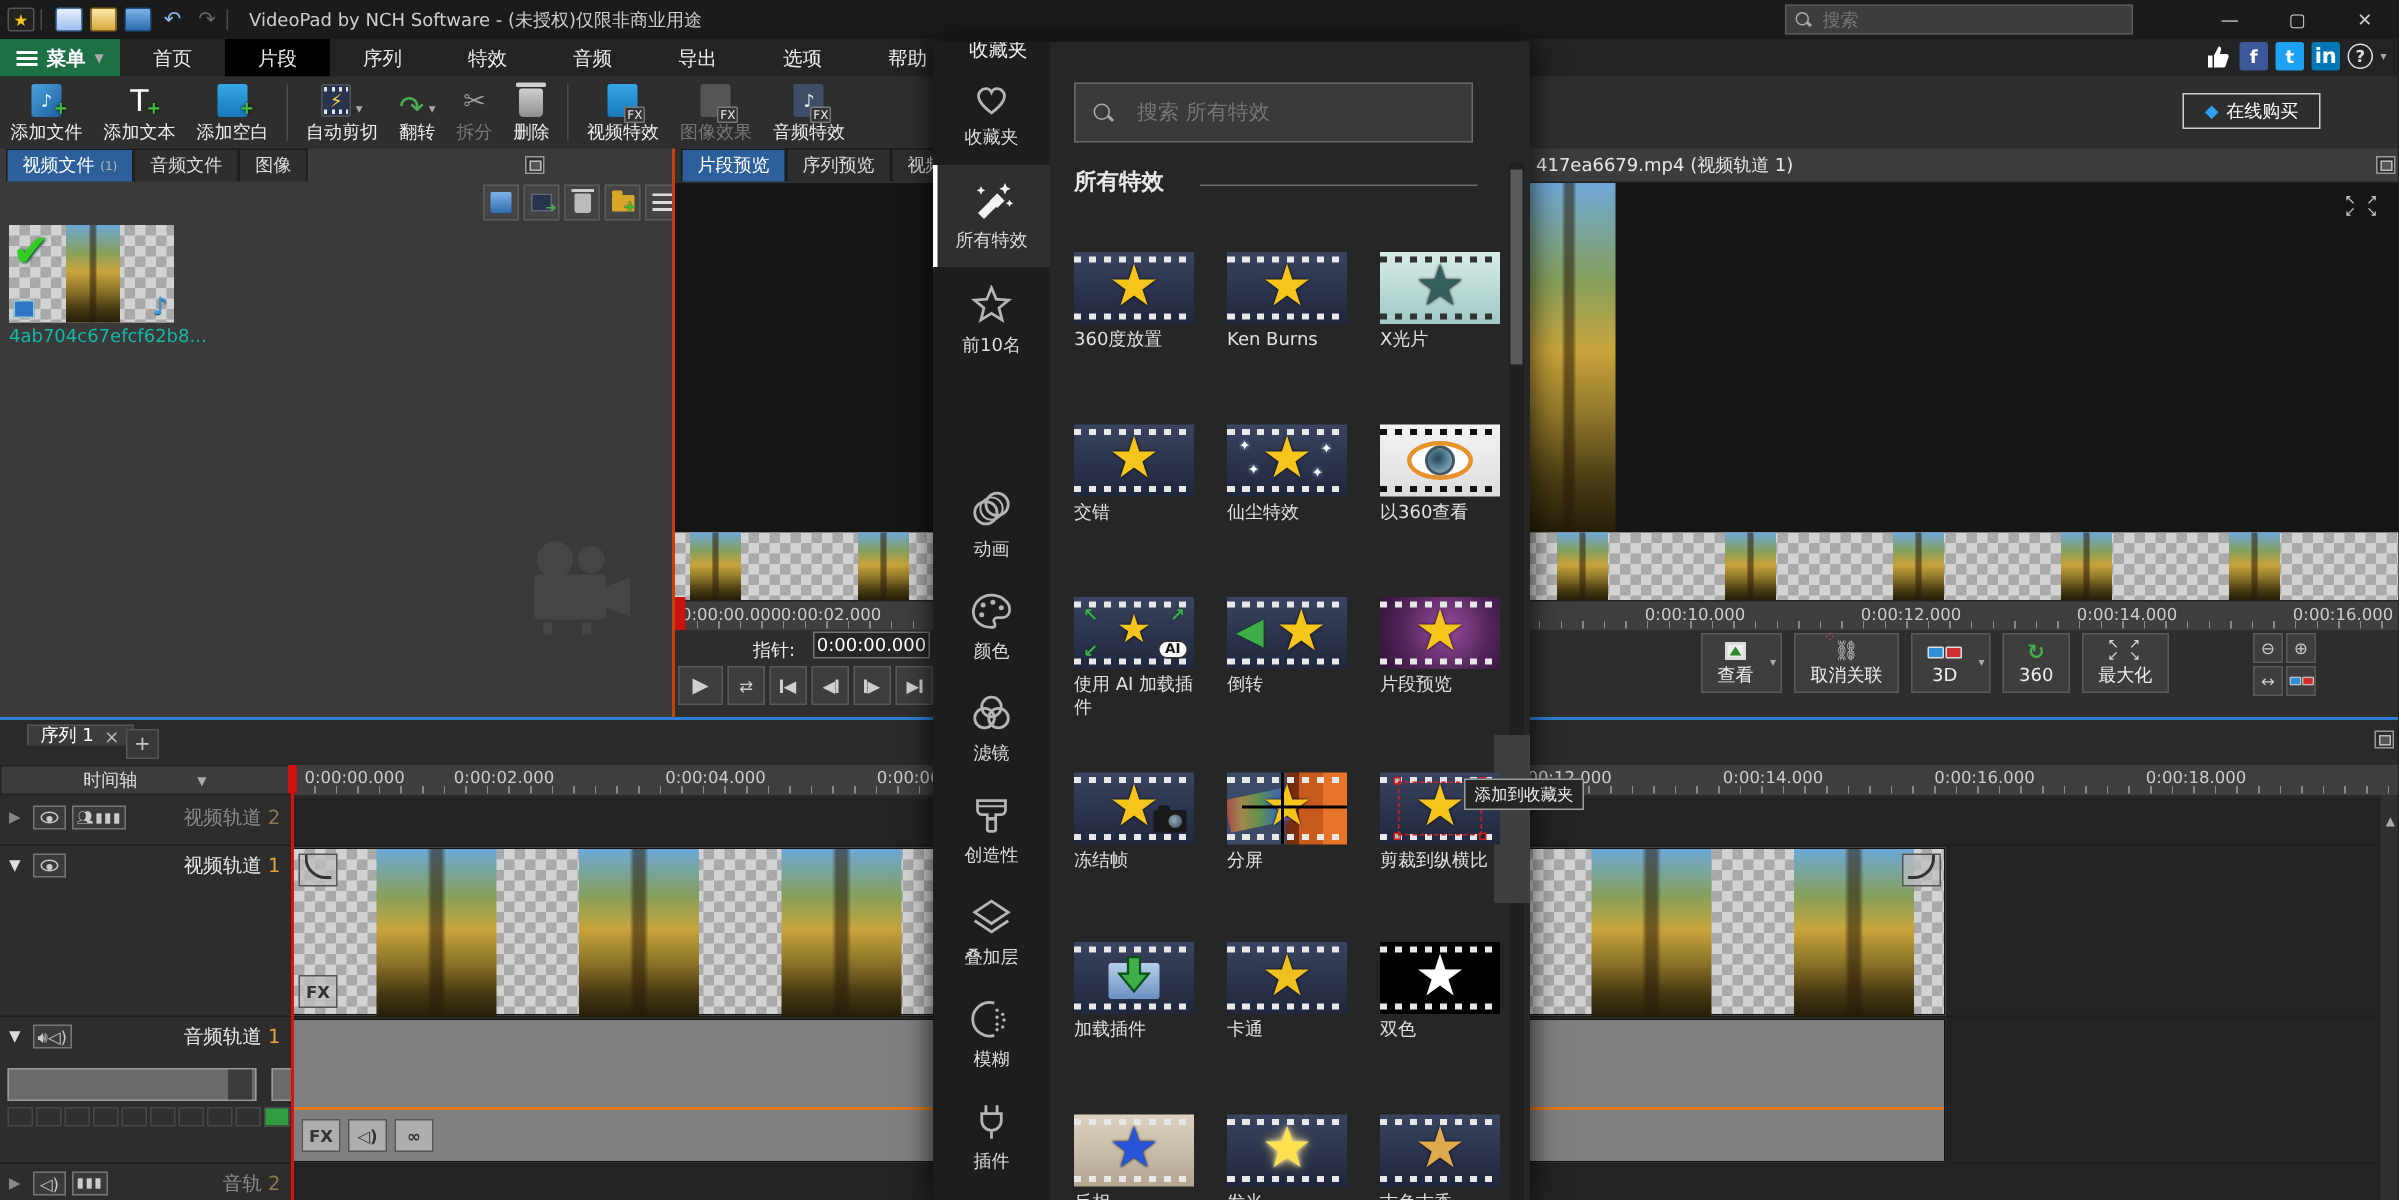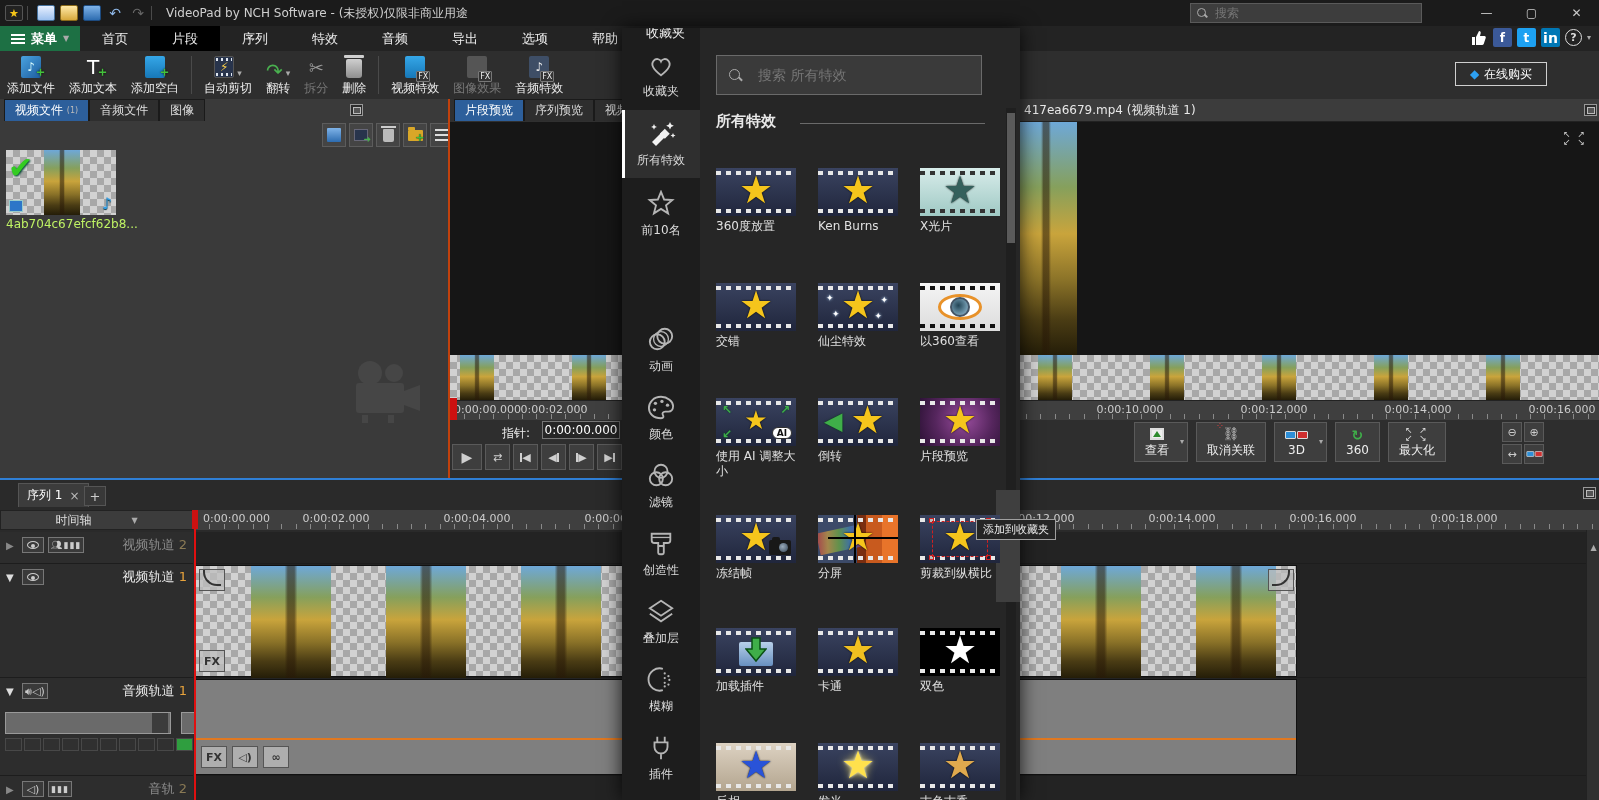--- a/index.html
+++ b/index.html
@@ -90,21 +90,21 @@
   .lt-folder{width:15px;height:11px;background:#d9a728;border-radius:1px;position:relative;}
   .lt-folder::before{content:"";position:absolute;left:0;top:-3px;width:7px;height:3px;background:#d9a728;border-radius:1px 1px 0 0;}
   .lt-folder::after{content:"+";position:absolute;right:-2px;bottom:-3px;color:#3ec13c;font-weight:bold;font-size:11px;text-shadow:0 0 1px #000;}
   .lt-list{width:14px;height:12px;background:repeating-linear-gradient(180deg,#ddd 0 2px,transparent 2px 5px);}
   .checker{background-image:linear-gradient(45deg,#a8a8a8 25%,transparent 25%,transparent 75%,#a8a8a8 75%),linear-gradient(45deg,#a8a8a8 25%,transparent 25%,transparent 75%,#a8a8a8 75%);background-position:0 0,7px 7px;background-size:14px 14px;background-color:#d2d2d2;}
   .tree{background-image:linear-gradient(90deg,transparent 42%,rgba(40,25,8,.55) 46%,rgba(40,25,8,.55) 54%,transparent 58%),linear-gradient(180deg,#6ea8d8 0%,#86a05c 28%,#c9a43c 48%,#8a7228 68%,#4a3c14 85%,#241d08 100%);}
   .lib-item{position:absolute;left:6px;top:51px;width:110px;height:65px;}
   .lib-check{position:absolute;left:2px;top:0;color:#33cc22;font-size:30px;font-weight:bold;text-shadow:1px 1px 2px #043;}
   .lib-film{position:absolute;left:3px;bottom:3px;width:14px;height:12px;background:#2d76c8;border:1px solid #9cc;}
   .lib-note{position:absolute;right:4px;bottom:2px;color:#35a0e8;font-size:16px;text-shadow:0 1px 1px #034;}
-  .lib-name{position:absolute;left:6px;top:118px;font-size:12px;color:#bef264;}
+  .lib-name{position:absolute;left:6px;top:118px;font-size:12px;color:#14b8a6;}
   .camera-wm{position:absolute;left:348px;top:260px;opacity:.75;}
 
   
   .preview{position:absolute;left:448px;top:99px;width:1151px;height:379px;background:#303030;border-left:2px solid #c2410c;}
   .pv-tabs{position:absolute;left:4px;top:0;}
   .pv-titlebar{position:absolute;left:570px;top:0;width:581px;height:23px;background:#3c3c3c;border-bottom:1px solid #222;display:flex;align-items:center;}
   .pv-title{font-size:12px;color:#e8e8e8;padding-left:4px;white-space:nowrap;}
   .pv-video{position:absolute;left:0;top:23px;width:1151px;height:233px;background:#161616;}
   .pv-tree{position:absolute;left:565px;top:0;width:62px;height:233px;}
   .fullscreen-ic{position:absolute;right:14px;top:8px;color:#cfcfcf;font-size:9px;line-height:8px;letter-spacing:2px;}
@@ -134,21 +134,21 @@
   .viewframe{width:14px;height:12px;border:2px solid #ddd;background:#eee;display:flex;align-items:center;justify-content:center;}
   .viewframe::before{content:"";width:0;height:0;border-left:4px solid transparent;border-right:4px solid transparent;border-bottom:6px solid #2d8a2d;}
   .brokenlink{color:#ccc;font-size:13px;position:relative;}
   .brokenlink::after{content:"⁘";position:absolute;left:-7px;top:-6px;color:#d04040;font-size:10px;}
   .maxi{color:#ddd;font-size:9px;line-height:8px;letter-spacing:2px;}
   .zoom-cluster{position:absolute;left:1052px;top:2px;display:grid;grid-template-columns:20px 20px;gap:2px;}
   .zbtn{width:20px;height:20px;background:#3e3e3e;border:1px solid #5a5a5a;display:flex;align-items:center;justify-content:center;color:#ccc;font-size:11px;}
 
   
   .timeline{position:absolute;left:0;top:478px;width:1599px;height:322px;background:#2a2a2a;border-top:2px solid #2f7fd6;}
-  .seq-tab{position:absolute;left:18px;top:3px;height:24px;background:#3c3c3c;border:1px solid #555;border-bottom:none;display:flex;align-items:center;padding:0 8px;gap:7px;font-size:12px;color:#fff;justify-content:flex-end;}
+  .seq-tab{position:absolute;left:18px;top:3px;height:14px;background:#3c3c3c;border:1px solid #555;border-bottom:none;display:flex;align-items:center;padding:0 8px;gap:7px;font-size:12px;color:#fff;justify-content:flex-end;}
   .seq-close{color:#bbb;font-size:12px;}
   .add-tab{position:absolute;left:84px;top:6px;width:22px;height:20px;background:#383838;border:1px solid #555;color:#ccc;display:flex;align-items:center;justify-content:center;font-size:13px;}
   .tl-ruler-head{position:absolute;left:0;top:30px;width:193px;height:20px;background:#3c3c3c;border:1px solid #222;color:#ddd;font-size:12px;display:flex;align-items:center;justify-content:center;gap:40px;}
   .tl-ruler{position:absolute;left:195px;top:30px;width:1404px;height:20px;background:#3f3f3f;}
   .tl-head{position:absolute;left:0;width:193px;background:#2d2d2d;border-bottom:1px solid #1d1d1d;}
   .tl-content{position:absolute;left:195px;width:1404px;border-bottom:1px solid #1d1d1d;background:#232323;}
   .th-row{display:flex;align-items:center;gap:4px;padding:4px 6px 0 6px;}
   .tr-arrow{color:#888;font-size:10px;width:12px;}
   .tr-arrow.open{color:#ddd;}
   .tr-ic{min-width:22px;height:16px;border:1px solid #777;background:#3a3a3a;display:flex;align-items:center;justify-content:center;color:#ccc;font-size:10px;padding:0 2px;}
@@ -785,21 +785,21 @@
 
       <div class="fx-card" style="left:16px;top:370px">
         <div class="fx-thumb v-ai">
             <span class="star">★</span>
           <span class="arrow-c" style="left:6px;top:5px">↖</span>
             <span class="arrow-c" style="right:6px;top:5px">↗</span>
             <span class="arrow-c" style="left:6px;bottom:5px">↙</span>
             <span class="arrow-c" style="right:6px;bottom:5px">↘</span>
           <span class="ai-badge">AI</span>
         </div>
-        <div class="fx-label">使用 AI 调整大小</div>
+        <div class="fx-label">使用 AI 加载插件</div>
       </div>
       <div class="fx-card" style="left:118px;top:370px">
         <div class="fx-thumb v-rev">
             <span class="star">★</span>
             <span class="rev-arrow">◀</span>
           </div>
         <div class="fx-label">倒转</div>
       </div>
       <div class="fx-card" style="left:220px;top:370px">
         <div class="fx-thumb v-orchid">

